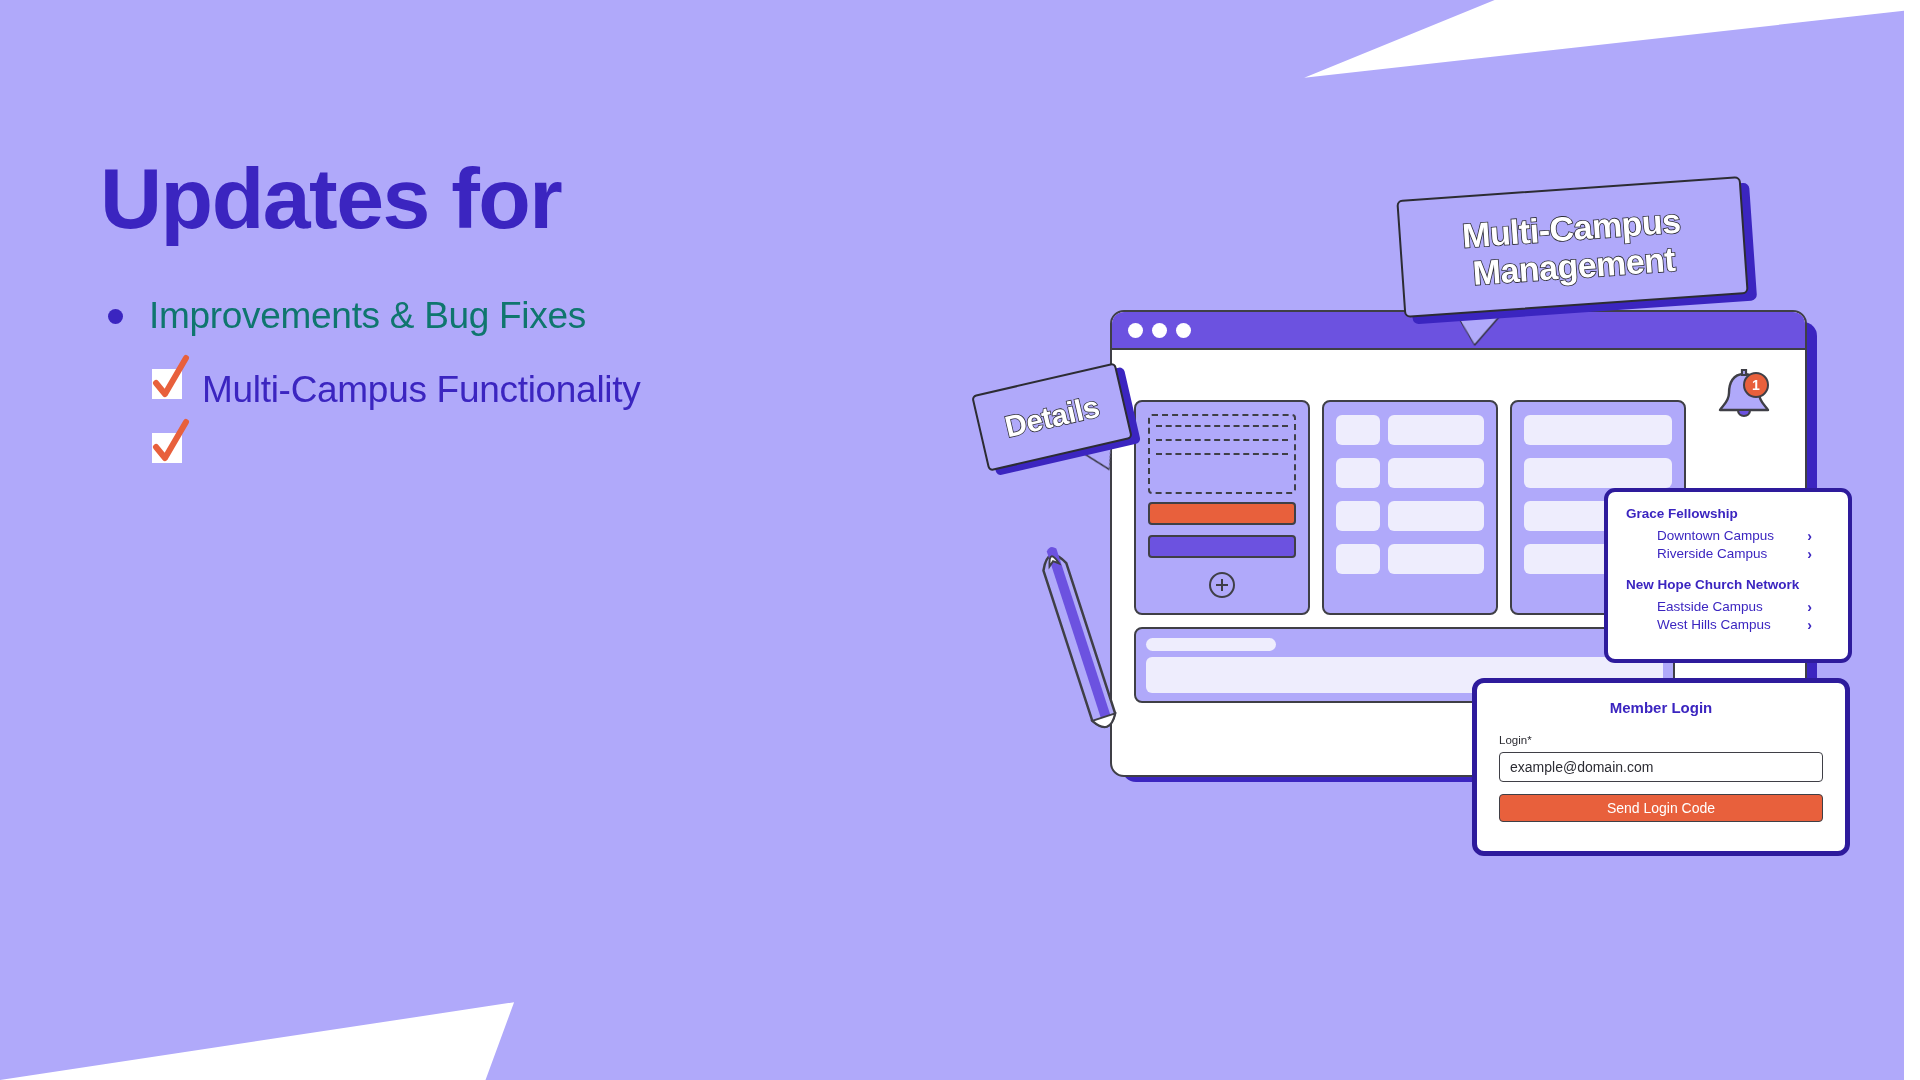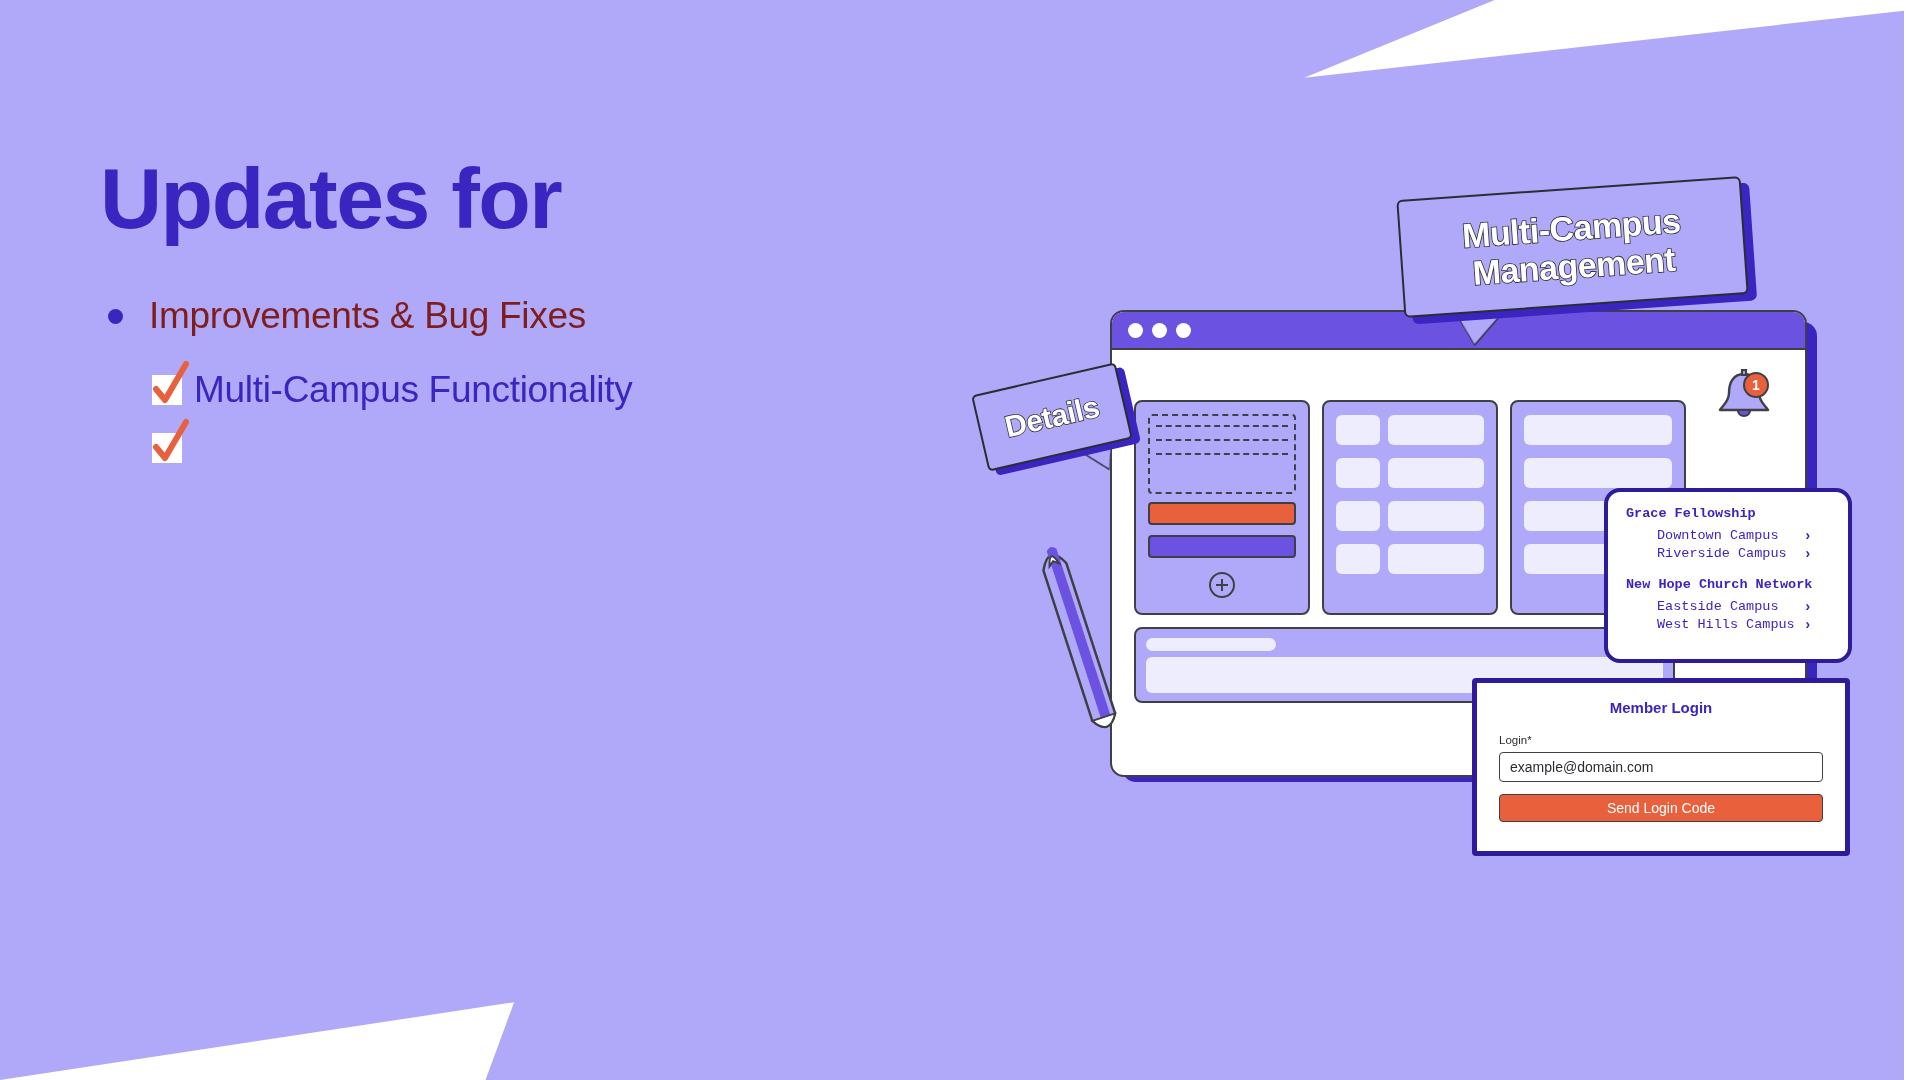--- a/index.html
+++ b/index.html
@@ -74,29 +74,29 @@
   }
   .dot {
     width: 15px;
     height: 15px;
     border-radius: 50%;
     background: #3b25c0;
     flex: 0 0 15px;
   }
   .bullet-text {
     font-size: 37px;
-    color: #7f1d1d;
+    color: #0f766e;
     font-weight: 400;
     letter-spacing: -0.3px;
   }
 
   .check-row {
     display: flex;
-    align-items: center;
-    gap: 12px;
+    align-items: flex-start;
+    gap: 20px;
     margin-bottom: 22px;
     padding-left: 52px;
   }
   .checkbox {
     position: relative;
     width: 30px;
     height: 30px;
     background: #ffffff;
     flex: 0 0 30px;
   }
@@ -376,24 +376,23 @@
 
   
   .campus-panel {
     position: absolute;
     left: 1604px;
     top: 488px;
     width: 248px;
     height: 175px;
     background: #ffffff;
     border: 4px solid #2e1b9c;
-    border-radius: 16px;
+    border-radius: 11px;
     padding: 14px 18px 10px 18px;
     z-index: 12;
-    font-family: Liberation Mono, monospace;
   }
   .campus-group-title {
     font-size: 13.5px;
     font-weight: 700;
     color: #3b25c0;
     margin-bottom: 7px;
   }
   .campus-group-title.second { margin-top: 16px; }
   .campus-item {
     display: flex;
@@ -418,21 +417,21 @@
 
   
   .login-card {
     position: absolute;
     left: 1472px;
     top: 678px;
     width: 378px;
     height: 178px;
     background: #ffffff;
     border: 5px solid #2e1b9c;
-    border-radius: 4px;
+    border-radius: 12px;
     padding: 16px 22px;
     z-index: 13;
   }
   .login-title {
     text-align: center;
     font-size: 15px;
     font-weight: 700;
     color: #3b25c0;
     margin-bottom: 18px;
   }

